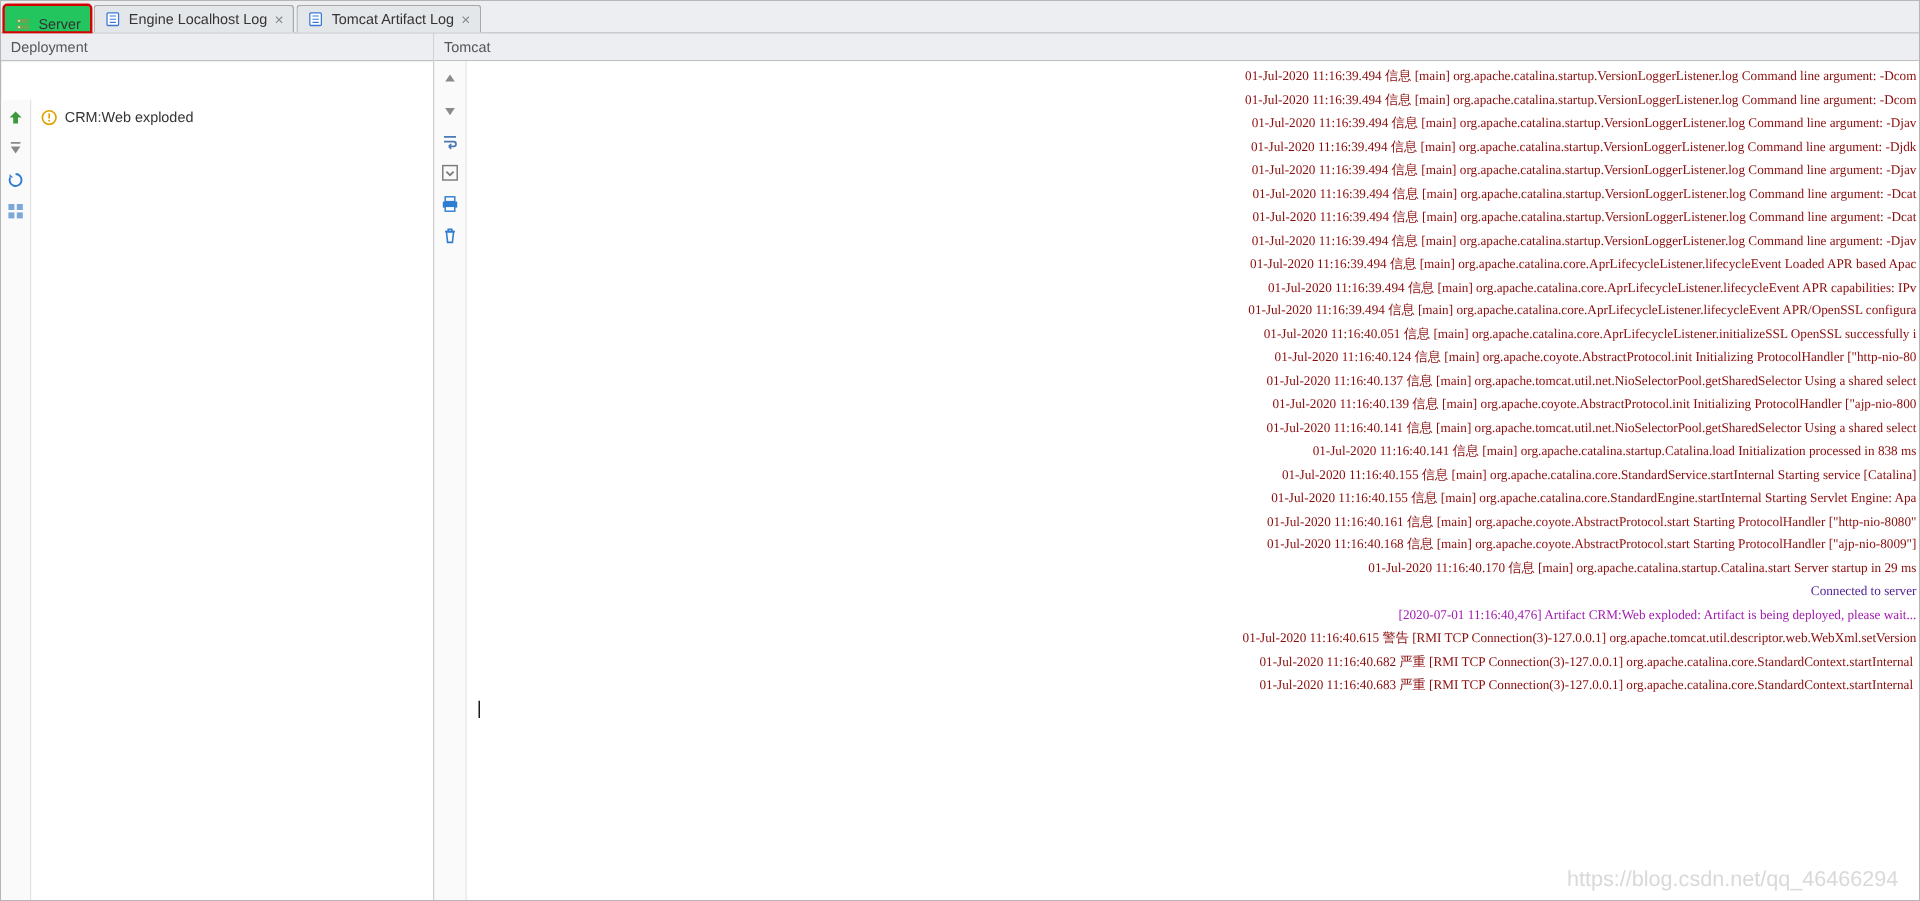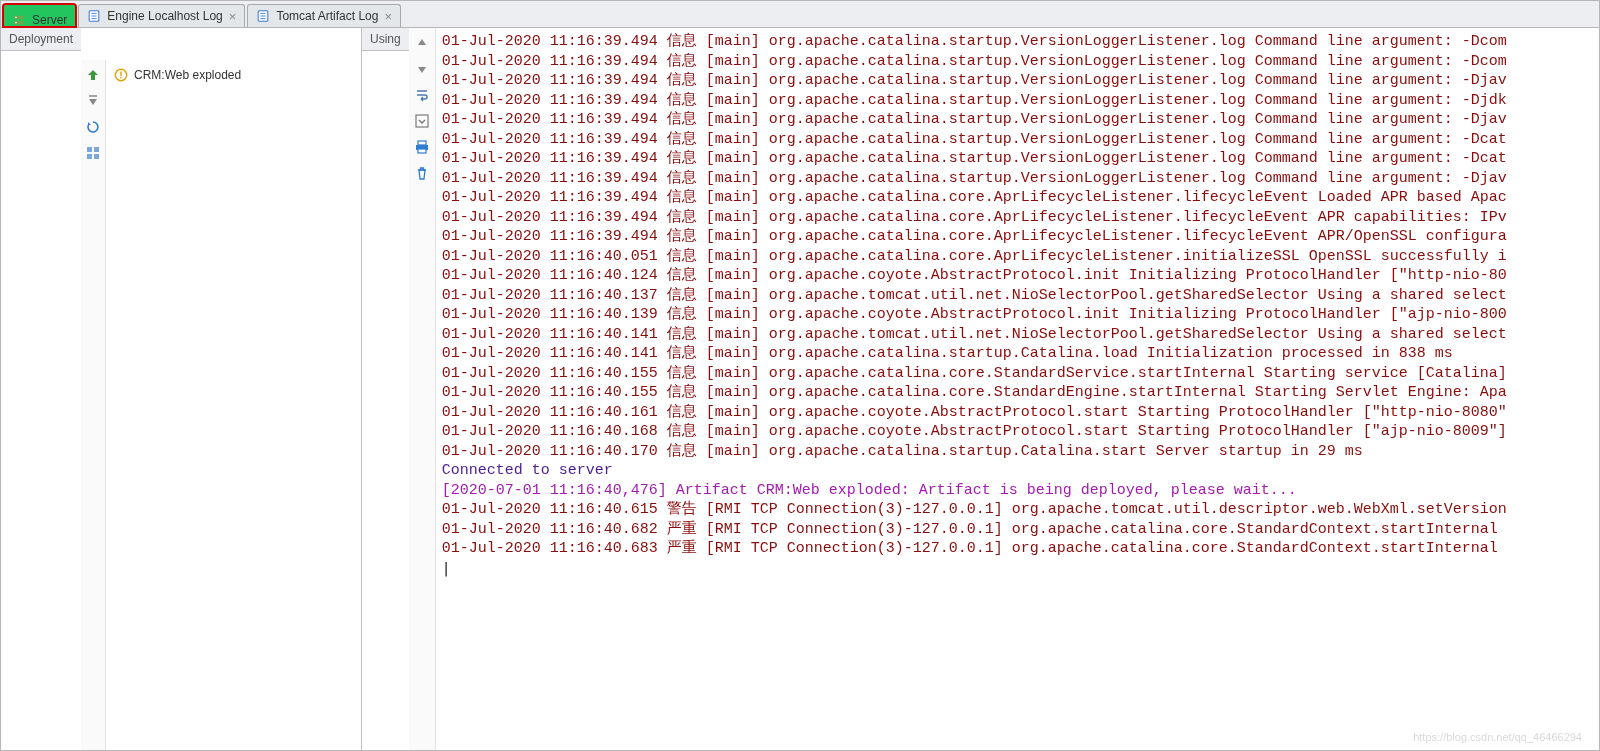--- a/index.html
+++ b/index.html
@@ -5,40 +5,40 @@
   html,body{margin:0;padding:0;width:1600px;height:751px;font-family:"Segoe UI",Arial,sans-serif;font-size:12px;color:#333;background:#f2f2f2;overflow:hidden;}
   .window{width:1600px;height:751px;display:flex;flex-direction:column;background:#fff;border:1px solid #b6b6b6;box-sizing:border-box;}
   .tabs{display:flex;align-items:flex-end;height:26px;background:#eceef1;border-bottom:1px solid #b6b6b6;padding-left:2px;gap:0;}
   .tab{display:flex;align-items:center;height:22px;padding:0 8px;border:1px solid #a9a9a9;border-bottom:none;background:#e4e7ea;border-radius:3px 3px 0 0;margin-right:2px;margin-top:3px;cursor:pointer;gap:6px;font-size:12px;}
   .tab.active{background:#22c55e;align-items:flex-end;}
   .tab.highlight{outline:2px solid #d60000;outline-offset:-1px;}
   .tab .close{color:#888;font-size:13px;line-height:1;}
   .tab-icon{width:14px;height:14px;display:inline-block;}
   .tab-icon.server svg,.tab-icon.log svg{display:block;}
   .content{flex:1;display:flex;min-height:0;}
-  .panel{display:flex;flex-direction:row;min-height:0;}
+  .panel{display:flex;flex-direction:column;min-height:0;}
   .panel.left{width:360px;border-right:1px solid #c0c0c0;}
   .panel.right{flex:1;}
   .panel-header{height:22px;line-height:22px;padding:0 8px;background:#eceef1;border-bottom:1px solid #c0c0c0;color:#555;}
   .panel-body{flex:1;display:flex;min-height:0;margin-top:32px;}
   .toolbar{width:24px;border-right:1px solid #e3e3e3;display:flex;flex-direction:column;align-items:center;gap:8px;padding-top:6px;background:#fafafa;}
   .tool-btn{width:18px;height:18px;display:flex;align-items:center;justify-content:center;cursor:pointer;border-radius:2px;}
   .deploy-tree{flex:1;padding:6px 4px;}
   .tree-row{display:flex;align-items:center;gap:6px;padding:2px 4px;}
   .warn-icon{width:14px;height:14px;}
   .output-body{flex:1;display:flex;min-height:0;}
   .output-toolbar{width:26px;border-right:1px solid #e3e3e3;display:flex;flex-direction:column;align-items:center;gap:8px;padding-top:6px;background:#fafafa;}
   .console{flex:1;overflow:auto;padding:4px 2px 4px 6px;background:#fff;}
   .console pre{margin:0;white-space:pre;}
-  .line{font-family:Liberation Mono, monospace;font-size:15px;line-height:19.5px;}
+  .line{font-family:Liberation Serif, serif;font-size:11px;line-height:19.5px;text-align:right;}
   .c-red{color:#8a0d0d;}
   .c-black{color:#4c1d95;}
   .c-blue{color:#a21caf;}
   .rbox{border:2px solid #d60000;padding:0 2px;margin:0 -2px;}
-  .watermark{position:absolute;right:18px;bottom:8px;color:#d9d9d9;font-size:11px;font-family:Arial;}
+  .watermark{position:absolute;right:18px;bottom:8px;color:#d9d9d9;font-size:18px;font-family:Arial;}
   .caret-line{font-family:"Consolas",monospace;font-size:14.5px;line-height:19.5px;color:#111;}
 </style>
 </head>
 <body>
 
 <div class="window">
 
   <div class="tabs" id="tabbar">
       <div class="tab active highlight">
         <span class="tab-icon server">
@@ -118,21 +118,21 @@
                   <rect x="7.2" y="10.2" width="1.6" height="1.6" fill="#e0a100"></rect>
                 </svg>
             </span>
             <span>CRM:Web exploded</span>
           </div>
         </div>
       </div>
     </div>
 
     <div class="panel right">
-      <div class="panel-header">Using</div>
+      <div class="panel-header">Tomcat</div>
       <div class="output-body">
         <div class="output-toolbar" id="righttb">
             <div class="tool-btn">
               <svg width="16" height="16" viewBox="0 0 16 16">
                 <path d="M8 4 L12 10 L4 10 Z" fill="#8a8a8a"></path>
               </svg>
             </div>
             <div class="tool-btn">
               <svg width="16" height="16" viewBox="0 0 16 16">
                 <path d="M8 12 L12 6 L4 6 Z" fill="#8a8a8a"></path>

